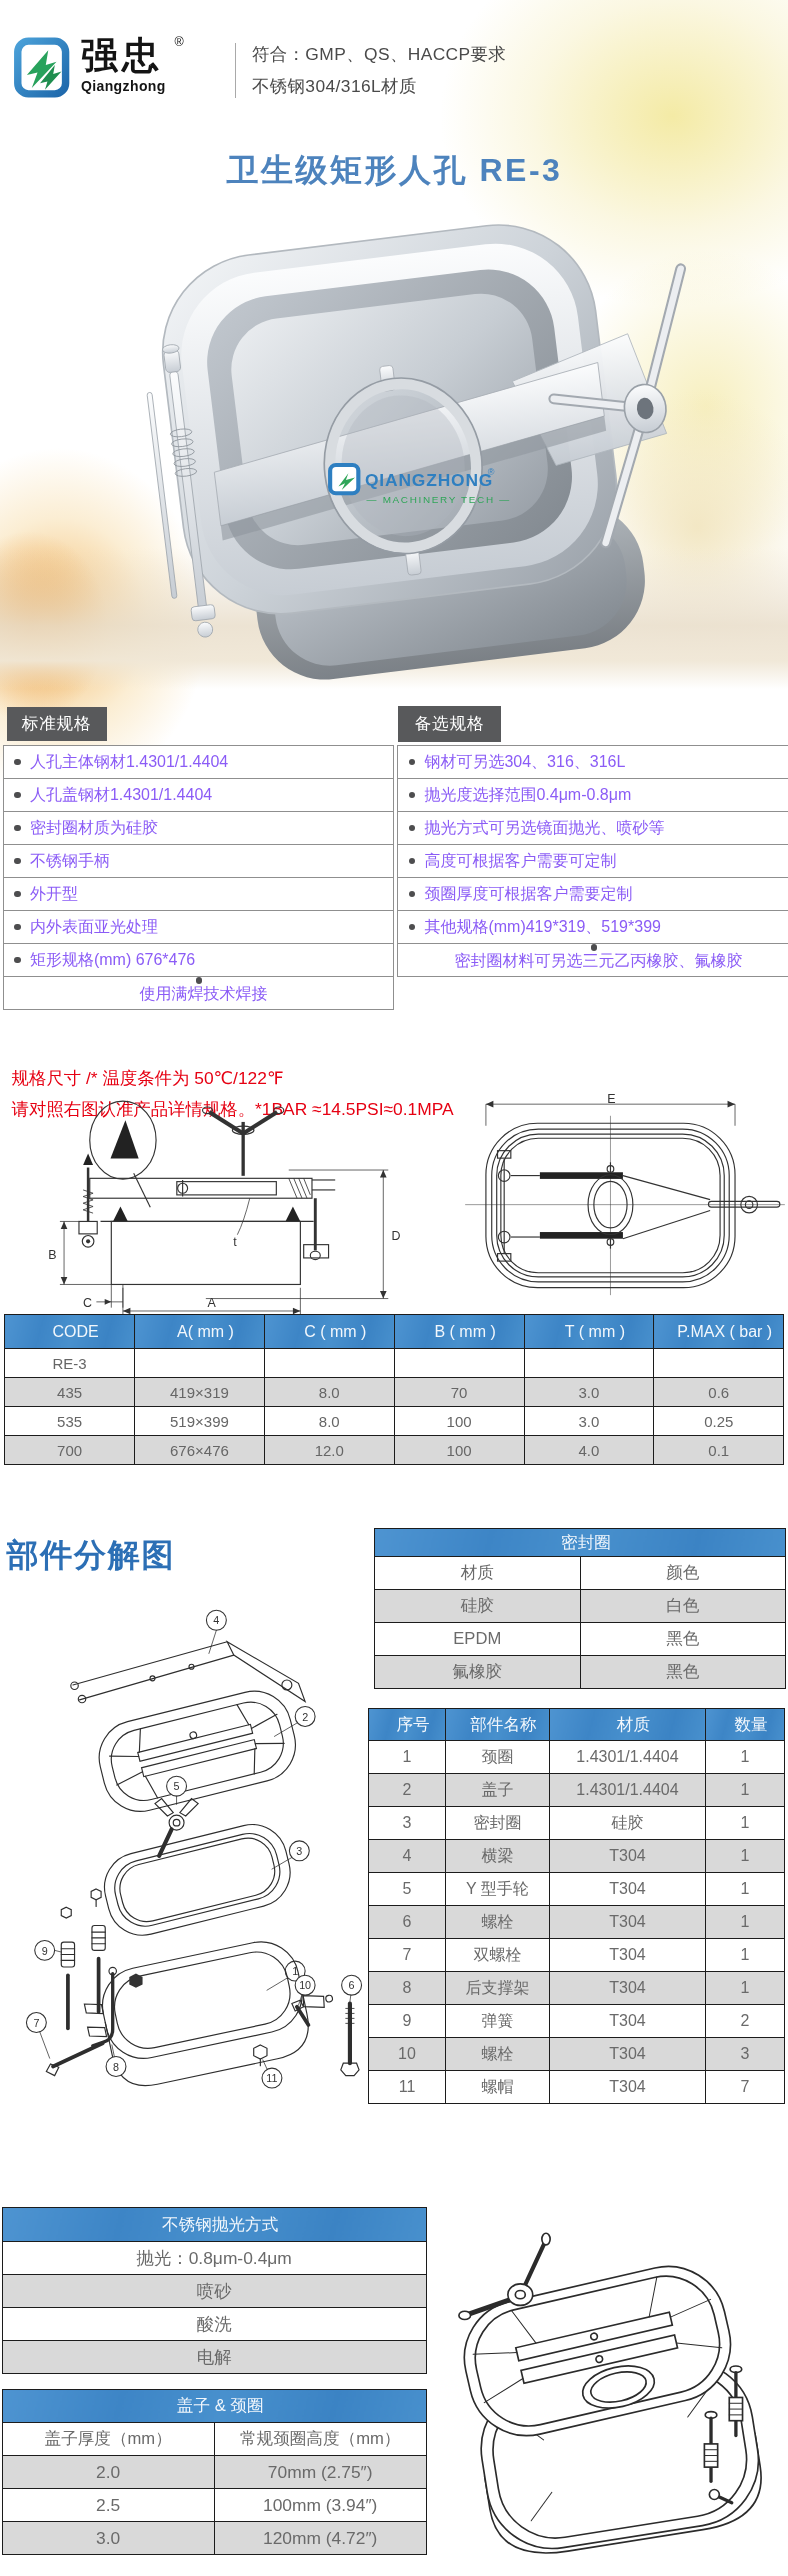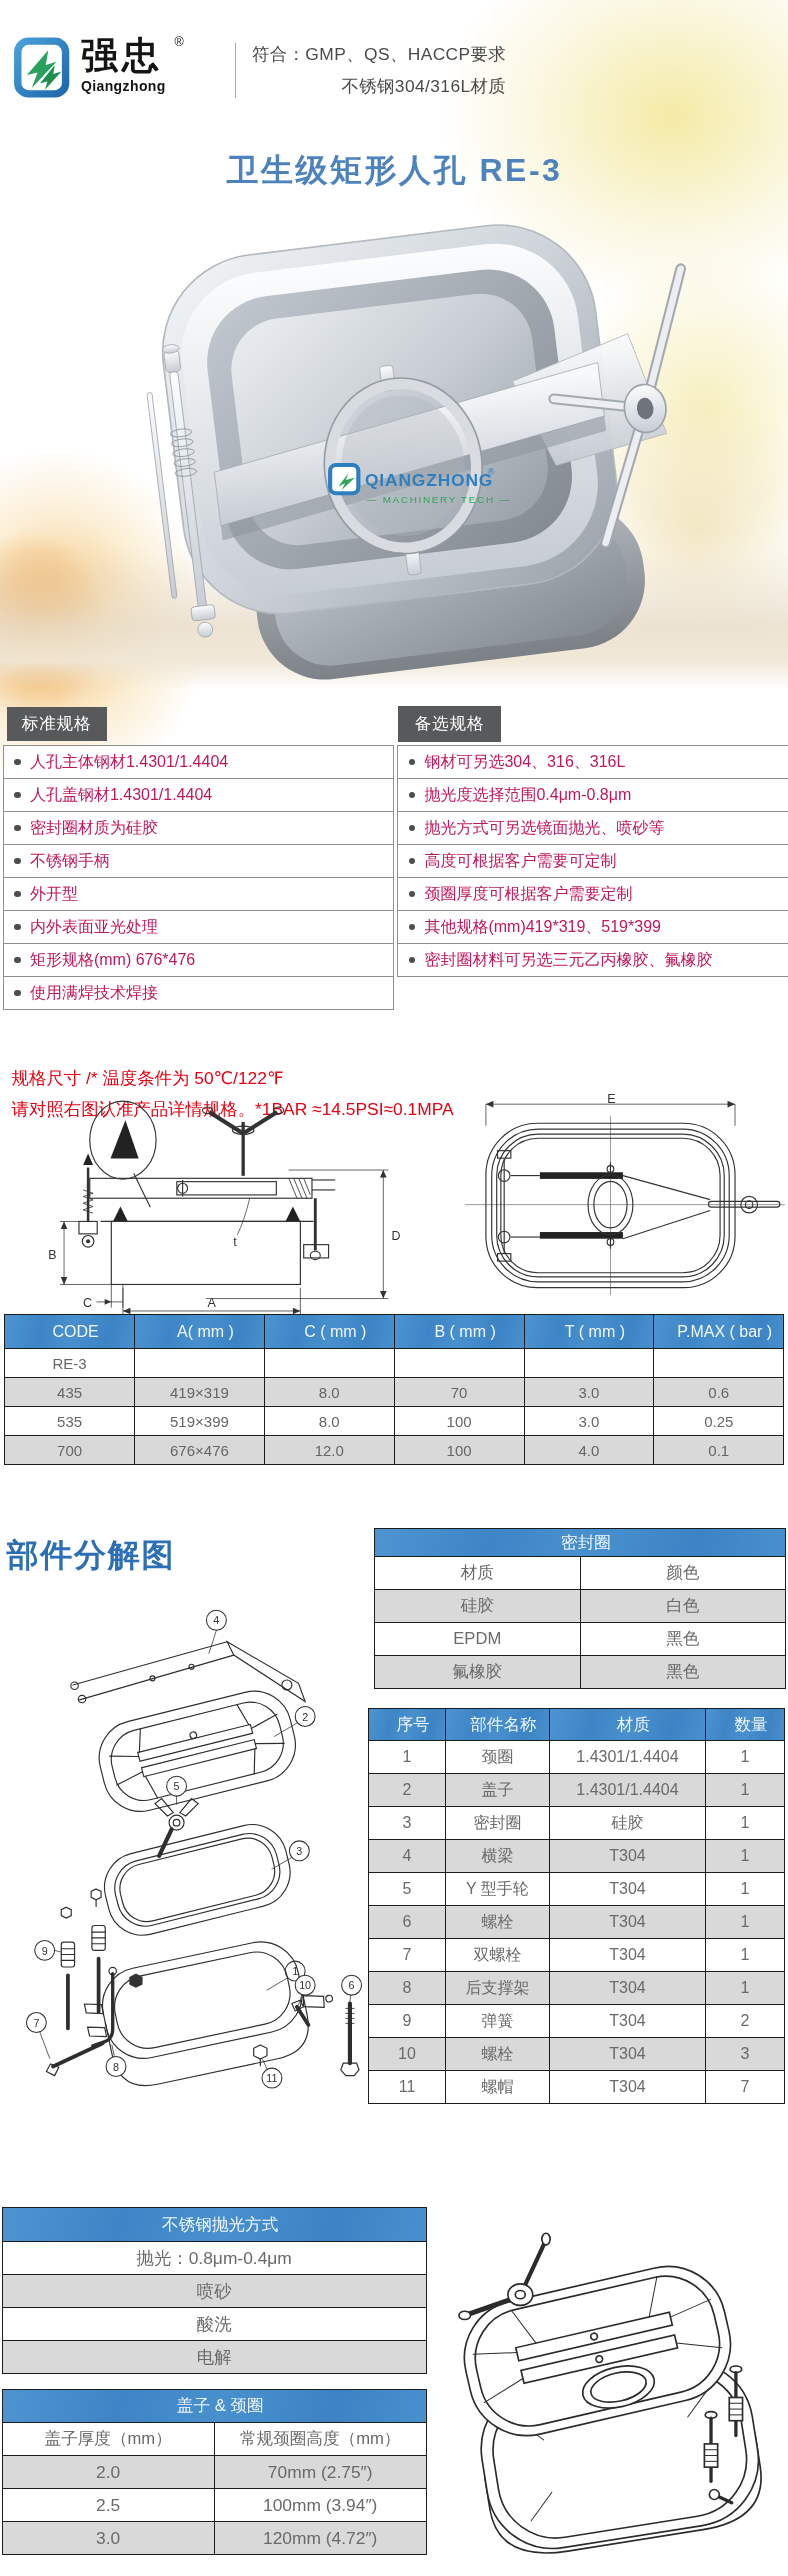--- a/index.html
+++ b/index.html
@@ -21,31 +21,31 @@
   .blob-br{right:-33px;top:390px;width:249px;height:274px;
     background:radial-gradient(closest-side,rgba(240,226,185,.8),rgba(255,255,255,0));}
 
   
   .logo-wrap{left:11.6px;top:37px;display:flex;align-items:flex-start;}
   .brand-col{margin-left:8.3px;position:relative;padding-right:18px;}
   .brand-cn{font-size:37px;font-weight:bold;color:#141414;letter-spacing:4.2px;line-height:1.05;}
   .brand-reg{position:absolute;right:0;top:-1.7px;font-size:12.5px;color:#141414;}
   .brand-en{font-size:14px;font-weight:bold;color:#141414;margin-top:2.5px;letter-spacing:0.4px;}
   .hdr-divider{left:235px;top:43px;width:0.8px;height:55px;background:#a9a9a9;}
-  .taglines{left:252px;top:38px;font-size:17.4px;color:#4a4a4a;line-height:32px;letter-spacing:0.4px;text-align:right;}
+  .taglines{left:252px;top:38px;font-size:17.4px;color:#4a4a4a;line-height:32px;letter-spacing:0.4px;}
 
   .page-title{left:0;top:149px;width:100%;text-align:center;font-size:32px;font-weight:bold;
     color:#4d83bd;letter-spacing:2.5px;}
 
   
   .sec-chip{background:#58595b;color:#fff;font-size:16.6px;display:flex;align-items:center;justify-content:center;letter-spacing:0.8px;}
   .spec-list{list-style:none;margin:0;padding:0;border:0.8px solid #8f8f8f;background:#fff;}
   .spec-list li{height:32px;display:flex;align-items:center;border-bottom:0.8px solid #8f8f8f;
-    font-size:16px;color:#be185d;padding-left:10.8px;}
-  .spec-list li:last-child{border-bottom:none;}
+    font-size:16px;color:#8b5cf6;padding-left:10.8px;}
+  .spec-list li:last-child{border-bottom:none;flex-direction:column;}
   .bullet{width:6.6px;height:6.6px;border-radius:50%;background:#4d4d4f;margin-right:9px;flex:none;}
 
   .notice{left:11.6px;top:1063px;font-size:17.4px;color:#e60012;line-height:31px;}
 
   
   table{border-collapse:collapse;table-layout:fixed;background:#fff;width:100%;}
   th,td{border:1.7px solid #1c1c1c;text-align:center;font-weight:normal;padding:0;color:#666;}
   .hd{background:linear-gradient(105deg,#4e94d1 0%,#3d85c6 28%,#4890cd 52%,#3b83c4 78%,#4890cd 100%);
       color:#f2f7fc;padding-left:12px;}
   .row-gray{background:#d9d9d9;}

